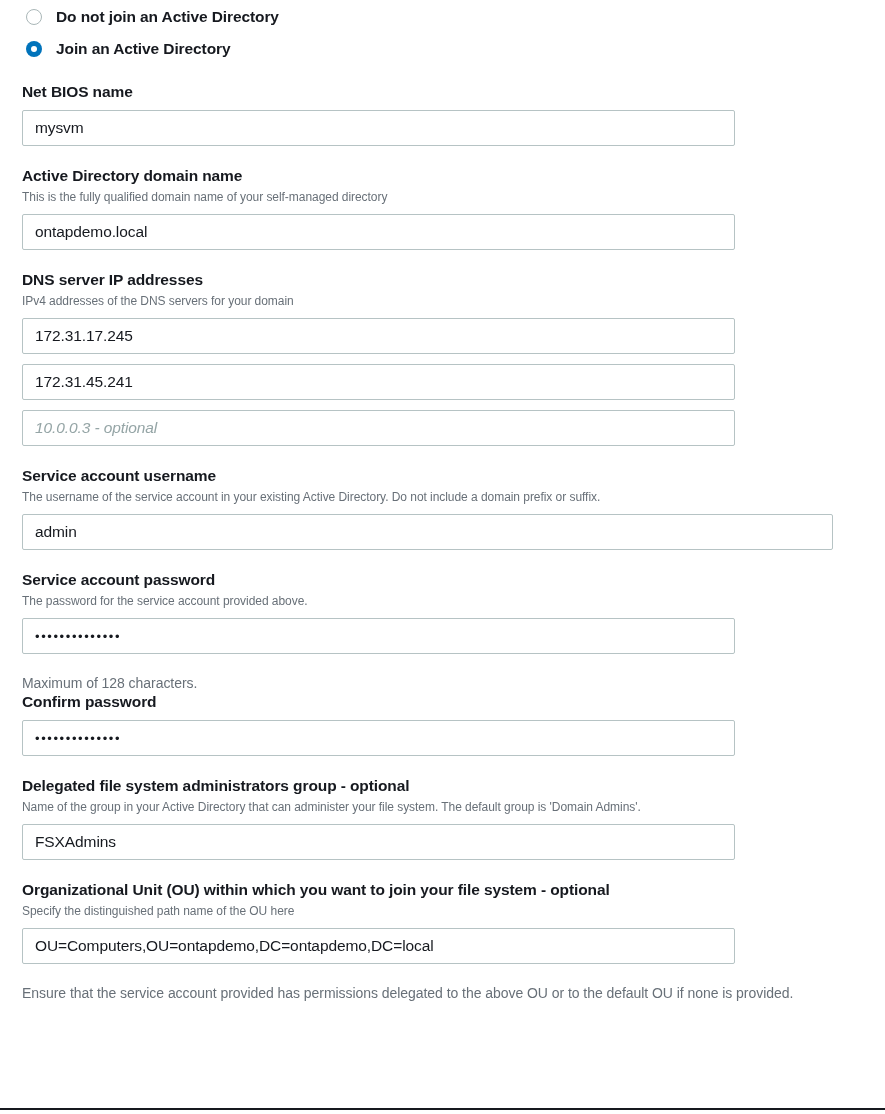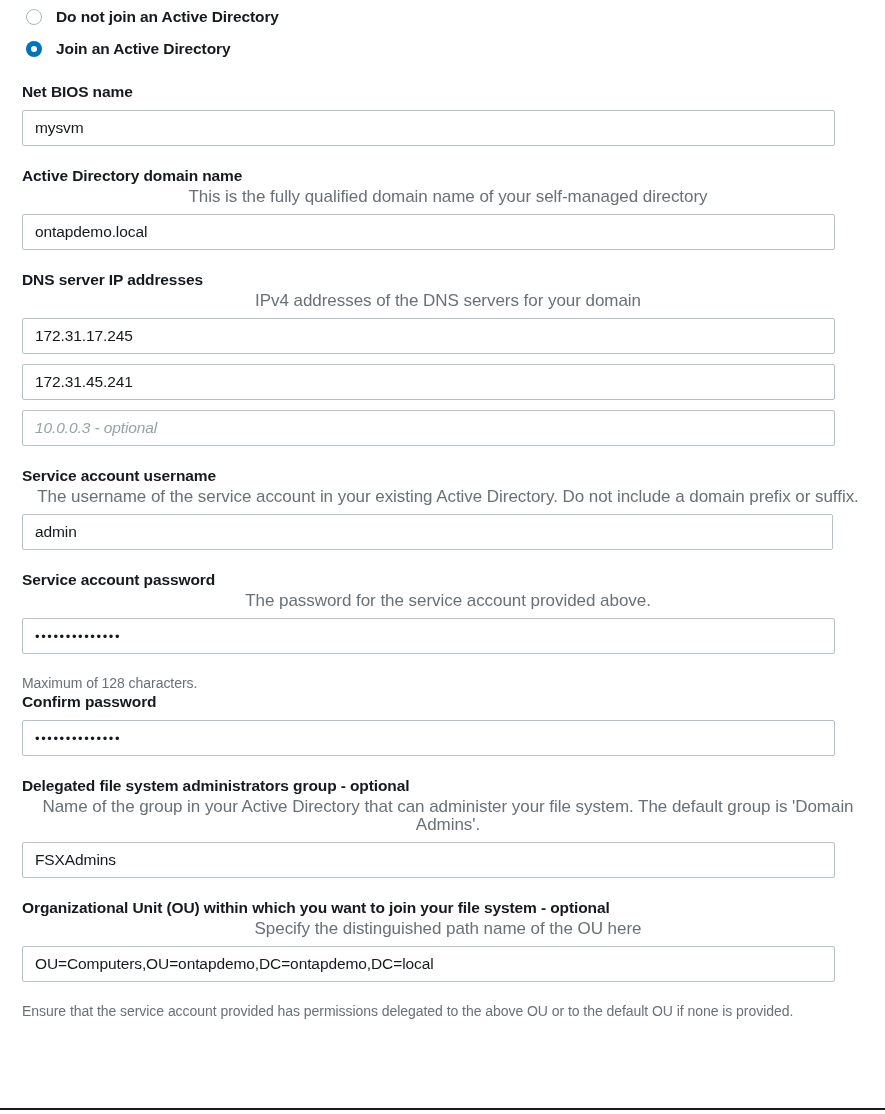--- a/index.html
+++ b/index.html
@@ -70,32 +70,31 @@
 
   .field-label {
     font-size: 15.5px;
     font-weight: 600;
     color: #16191f;
     line-height: 20px;
     letter-spacing: -0.1px;
   }
 
   .field-desc {
-    font-size: 17px;
+    font-size: 12px;
     color: #687078;
     line-height: 18px;
     margin-top: 2px;
     letter-spacing: -0.05px;
-    text-align: center;
   }
 
   .input {
     margin-top: 8px;
     height: 36px;
-    width: 813px;
+    width: 713px;
     border: 1px solid #b6c3c4;
     border-radius: 2px;
     background: #ffffff;
     display: flex;
     align-items: center;
     padding: 0 12px;
     font-size: 15.5px;
     color: #16191f;
     letter-spacing: -0.1px;
   }

